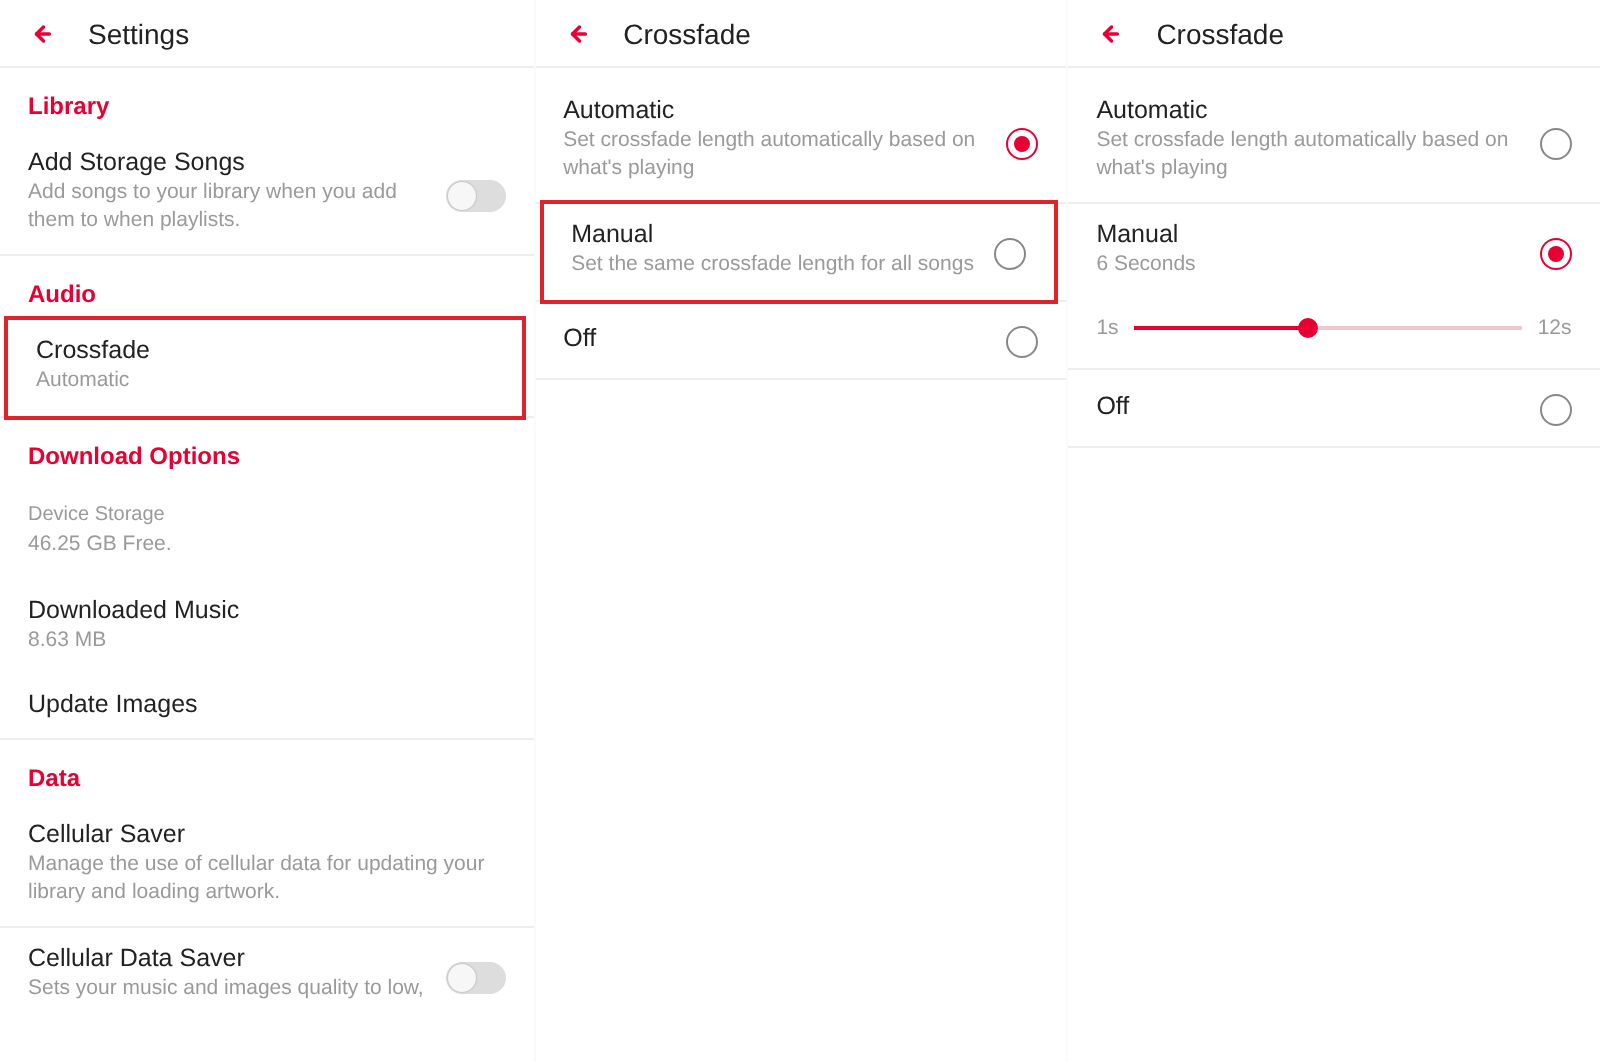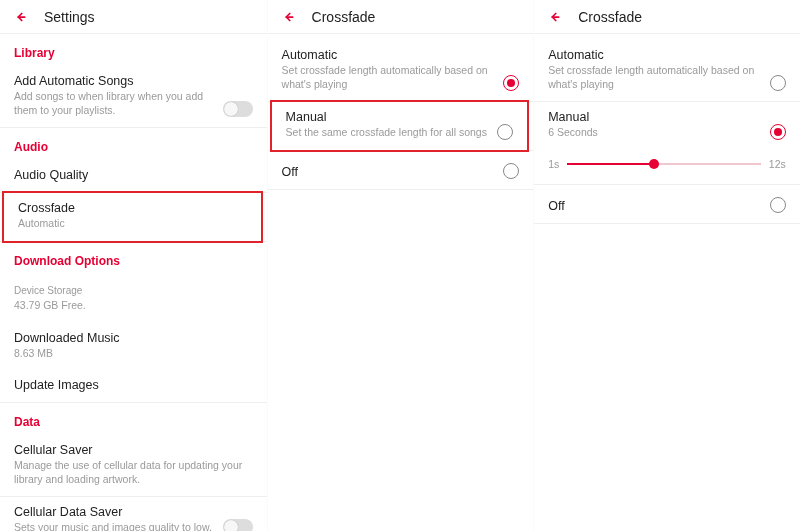--- a/index.html
+++ b/index.html
@@ -39,21 +39,21 @@
   .section-title {
     color: #e60033;
     font-weight: 600;
     font-size: 12px;
     padding: 12px 14px 6px;
   }
   .row {
     padding: 8px 14px 10px;
     border-bottom: 1px solid #eee;
     display: flex;
-    align-items: flex-end;
+    align-items: center;
     justify-content: space-between;
   }
   .row .txt { flex: 1; }
   .row .label { font-size: 12.5px; color: #222; }
   .row .sub { font-size: 10.5px; color: #9a9a9a; margin-top: 2px; line-height: 1.3; }
   .divider { height: 1px; background: #eee; }
   .toggle {
     width: 30px; height: 16px; border-radius: 10px;
     background: #ddd; position: relative; flex-shrink: 0; margin-top: 4px;
   }
@@ -105,48 +105,43 @@
           <polyline points="15 18 9 12 15 6"></polyline>
           <line x1="9" y1="12" x2="20" y2="12"></line>
         </svg>
     </span>
     <span class="header-title">Settings</span>
   </div>
 
   <div class="section-title">Library</div>
   <div class="row">
     <div class="txt">
-      <div class="label">Add Automatic Songs</div>
-      <div class="sub">Add songs to when library when you add them to your playlists.</div>
+      <div class="label">Add Storage Songs</div>
+      <div class="sub">Add songs to your library when you add them to when playlists.</div>
     </div>
     <div class="toggle"></div>
   </div>
 
   <div class="section-title">Audio</div>
-  <div class="row">
-    <div class="txt">
-      <div class="label">Audio Quality</div>
-    </div>
-  </div>
 
   <div class="highlight">
     <div class="row" style="border-bottom:none">
       <div class="txt">
         <div class="label">Crossfade</div>
         <div class="sub">Automatic</div>
       </div>
     </div>
   </div>
   <div class="divider"></div>
 
   <div class="section-title">Download Options</div>
   <div class="row" style="border-bottom:none">
     <div class="txt">
       <div class="label sub" style="color:#9a9a9a; font-size:10px">Device Storage</div>
-      <div class="sub">43.79 GB Free.</div>
+      <div class="sub">46.25 GB Free.</div>
     </div>
   </div>
   <div class="row" style="border-bottom:none">
     <div class="txt">
       <div class="label">Downloaded Music</div>
       <div class="sub">8.63 MB</div>
     </div>
   </div>
   <div class="row">
     <div class="txt">

